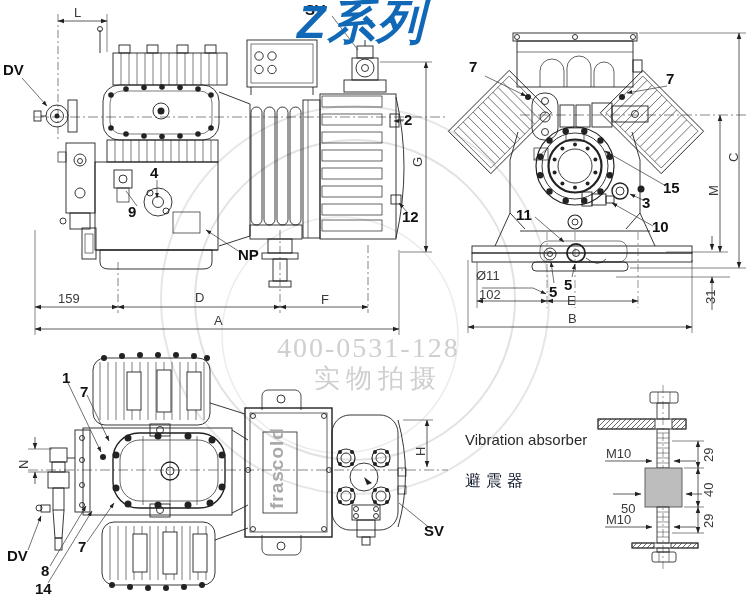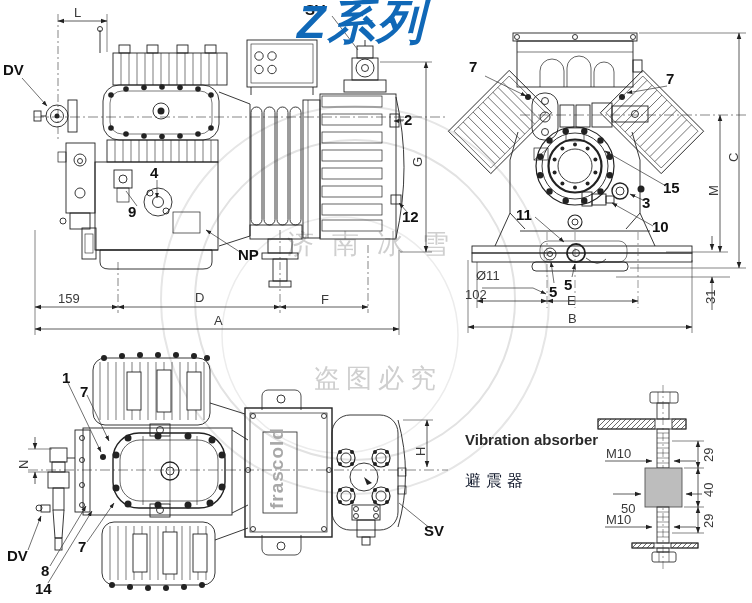--- a/index.html
+++ b/index.html
@@ -9,40 +9,40 @@
   .lbl{position:absolute;font-size:13px;color:#3a3a3a;line-height:1;white-space:nowrap;}
   .lblb{position:absolute;font-size:15px;font-weight:700;color:#111;line-height:1;white-space:nowrap;}
   .rot{transform:rotate(-90deg);transform-origin:0 0;}
   .title{position:absolute;left:297px;top:-9px;font-size:47px;font-weight:700;font-style:italic;
          letter-spacing:2px;color:#1068b7;z-index:6;}
   .wm{position:absolute;color:#cfcfcf;font-family:"Liberation Serif",serif;line-height:1;white-space:nowrap;}
   .wm1{left:287px;top:231px;font-size:27px;letter-spacing:18px;}
   .wm2{left:259px;top:284px;font-size:28px;letter-spacing:3px;}
   .wm3{left:277px;top:334px;font-size:28px;letter-spacing:2px;}
   .wm4{left:314px;top:366px;font-size:26px;letter-spacing:6px;}
-  .abs-en{position:absolute;left:465px;top:431px;font-size:15px;color:#2a2a2a;font-weight:bold;}
+  .abs-en{position:absolute;left:465px;top:431px;font-size:15px;color:#2a2a2a;}
   .abs-zh{position:absolute;left:465px;top:471px;font-size:16px;color:#0f172a;letter-spacing:5px;}
   .logo{position:absolute;left:266px;top:509px;font-size:19px;font-weight:700;color:#a8a8a8;
         letter-spacing:1px;transform:rotate(-90deg);transform-origin:0 0;}
   .labels{z-index:5;} .art{z-index:2;} .wml{z-index:1;}
   .labels>div{position:absolute;}
 </style>
 </head>
 <body>
 
 <div class="canvas">
 
   <div class="layer wml">
     <svg width="752" height="603">
       <circle cx="355" cy="300" r="160" fill="none" stroke="#e2e2e2" stroke-width="2"></circle>
       <circle cx="355" cy="300" r="194" fill="none" stroke="#e6e6e6" stroke-width="2"></circle>
       <circle cx="340" cy="335" r="118" fill="none" stroke="#ececec" stroke-width="1.5"></circle>
     </svg>
-    <div class="wm wm1">济南冰雪</div>
-    <div class="wm wm4">盗图必究</div>
+    <div class="wm wm3">400-0531-128</div>
+    <div class="wm wm4">实物拍摄</div>
   </div>
 
   <svg class="layer art" width="752" height="603" viewBox="0 0 752 603">
     <defs>
       <marker id="ar" viewBox="0 0 10 10" refX="9" refY="5" markerWidth="8.5" markerHeight="8.5" orient="auto-start-reverse">
         <path d="M0,1.6 L9.5,5 L0,8.4 z" fill="#222"></path>
       </marker>
       <pattern id="hatch" patternUnits="userSpaceOnUse" width="5" height="5">
         <path d="M0,5 L5,0" stroke="#444" stroke-width="0.8"></path>
       </pattern>
@@ -512,21 +512,21 @@
 
     <div class="lblb" style="left:469px;top:59px">7</div>
     <div class="lblb" style="left:666px;top:71px">7</div>
     <div class="lbl rot" style="left:727px;top:162px">C</div>
     <div class="lbl rot" style="left:707px;top:196px">M</div>
     <div class="lblb" style="left:663px;top:180px">15</div>
     <div class="lblb" style="left:642px;top:195px">3</div>
     <div class="lblb" style="left:652px;top:219px">10</div>
     <div class="lblb" style="left:516px;top:207px">11</div>
     <div class="lbl" style="left:476px;top:269px">Ø11</div>
-    <div class="lbl" style="left:465px;top:288px">102</div>
+    <div class="lbl" style="left:479px;top:288px">102</div>
     <div class="lblb" style="left:549px;top:284px">5</div>
     <div class="lblb" style="left:564px;top:277px">5</div>
     <div class="lbl" style="left:567px;top:294px">E</div>
     <div class="lbl" style="left:568px;top:312px">B</div>
     <div class="lbl rot" style="left:704px;top:304px">31</div>
 
     <div class="lblb" style="left:62px;top:370px">1</div>
     <div class="lblb" style="left:80px;top:384px">7</div>
     <div class="lbl rot" style="left:17px;top:469px">N</div>
     <div class="lblb" style="left:7px;top:548px">DV</div>

